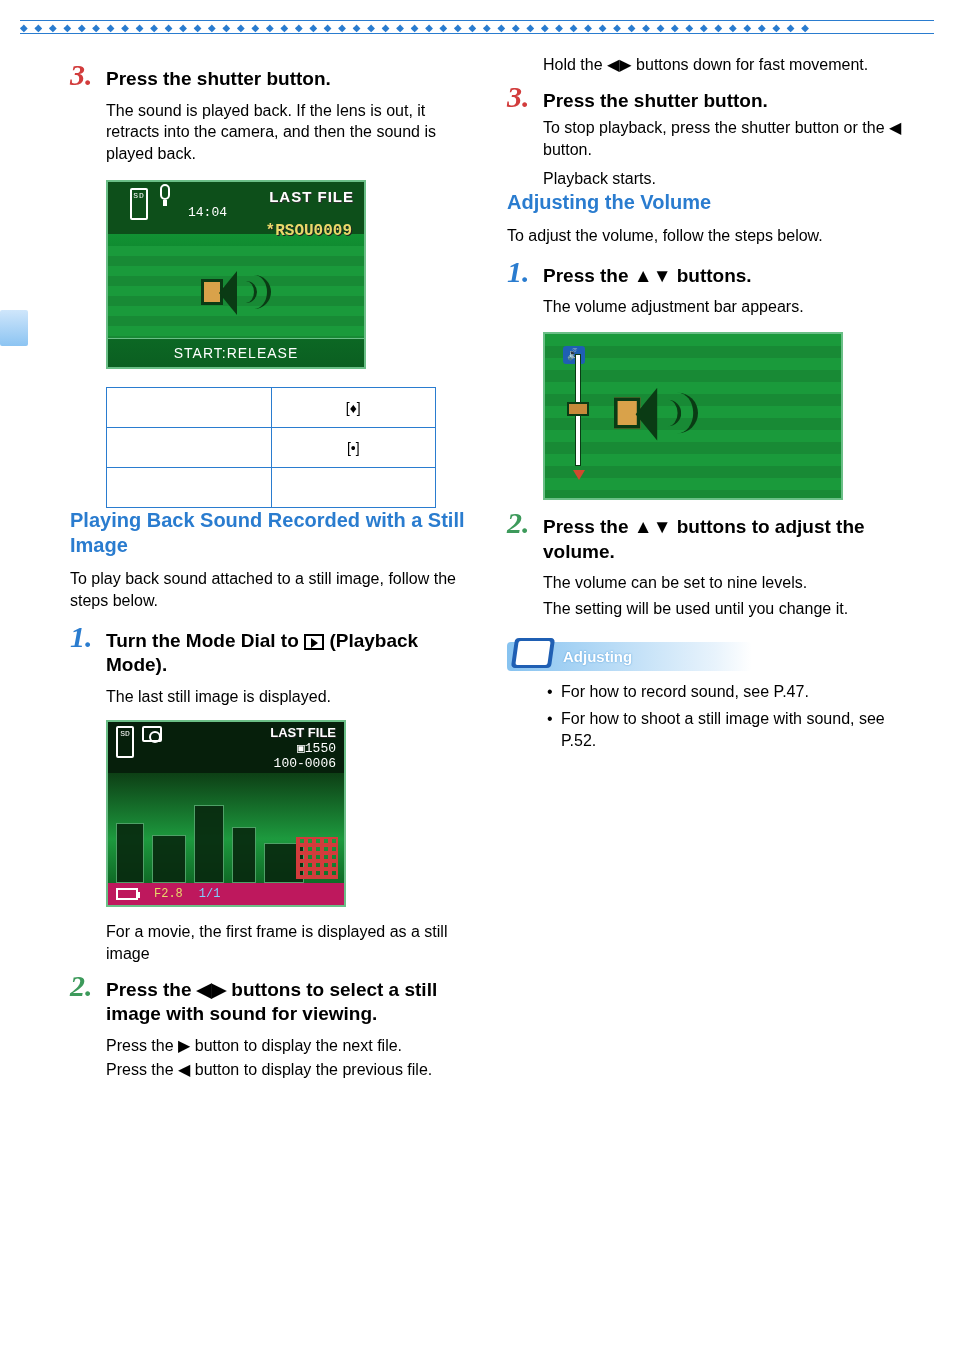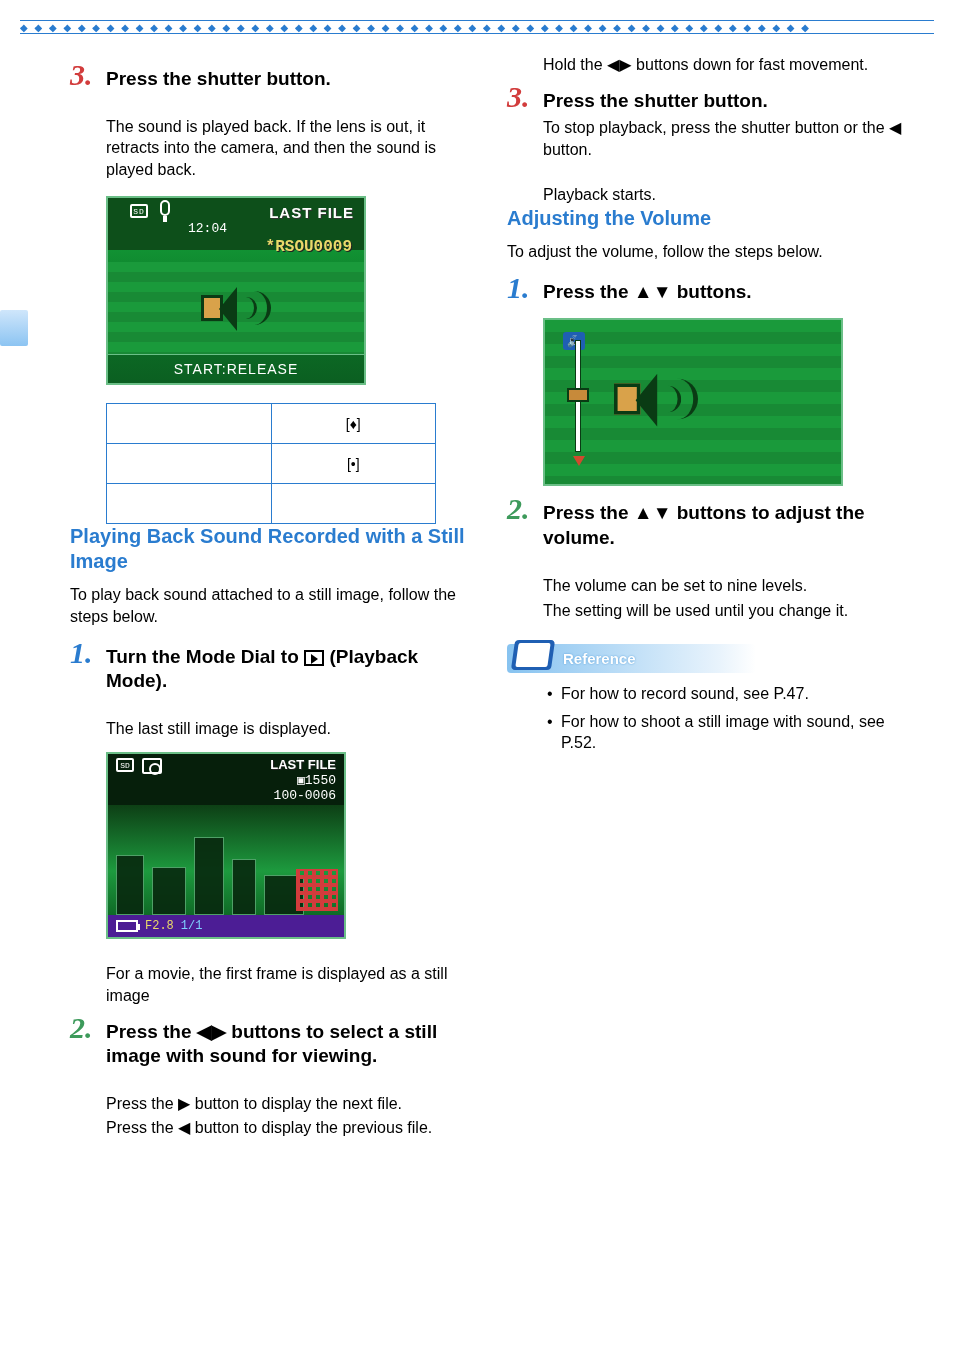--- a/index.html
+++ b/index.html
@@ -63,21 +63,21 @@
   .step-num.green { color: #3d9a5b; }
   .step-title {
     font-weight: bold;
     font-size: 19px;
     line-height: 1.3;
   }
   .step-body {
     margin-left: 36px;
     font-size: 16px;
     line-height: 1.35;
-    margin-top: 24px;
+    margin-top: 8px;
   }
   .section-title {
     color: #2a7ccf;
     font-weight: bold;
     font-size: 20px;
     line-height: 1.25;
     margin-bottom: 10px;
   }
   .para {
     font-size: 16px;
@@ -139,21 +139,21 @@
     padding: 6px 10px;
     text-align:center;
     color:#fff;
     font-family: Arial,sans-serif;
     letter-spacing:1px;
     font-size:14px;
     border-top:1px solid #6bbf87;
   }
   .sd-icon {
     position:absolute; left:22px; top:6px;
-    width:18px;height:14px; border:2px solid #fff; border-radius:2px;
+    width:18px;height:32px; border:2px solid #fff; border-radius:2px;
     font-size:8px; line-height:12px; text-align:center;
   }
   .mic-icon {
     position:absolute; left:52px; top:2px;
     width:10px;height:16px; border:2px solid #fff; border-radius:5px;
   }
   .mic-stand { position:absolute; left:55px; top:18px; width:4px;height:6px; background:#fff; }
   
   table.info {
     border-collapse: collapse;
@@ -195,23 +195,23 @@
   .bld { position:absolute; bottom:0; background:rgba(8,40,14,.9); border:1px solid #4fa067;}
   .bld.b1{left:8px;width:28px;height:60px;}
   .bld.b2{left:44px;width:34px;height:48px;}
   .bld.b3{left:86px;width:30px;height:78px;}
   .bld.b4{left:124px;width:24px;height:56px;}
   .bld.b5{left:156px;width:40px;height:40px;}
   .pix { position:absolute; right:6px; bottom:4px; width:42px; height:42px;
          background: repeating-linear-gradient(0deg,#d23c3c 0,#d23c3c 4px, transparent 4px, transparent 8px),
                      repeating-linear-gradient(90deg,#d23c3c 0,#d23c3c 4px, transparent 4px, transparent 8px);}
   .still-bottom {
-    background:#4c1d95;
+    background:#be185d;
     padding:4px 8px;
-    display:flex; align-items:center; gap:7px;
+    display:flex; align-items:center; gap:16px;
     font-size:12px;
   }
   .batt { width:22px;height:12px;border:2px solid #fff; position:relative;}
   .batt::after{content:"";position:absolute;right:-4px;top:2px;width:3px;height:6px;background:#fff;}
   
   .vol-screen {
     width: 300px;
     margin: 14px 0 8px 36px;
     border: 2px solid #6bbf87;
     background: repeating-linear-gradient(180deg,#1a9a3b 0,#1a9a3b 12px,#188a35 12px,#188a35 24px);
@@ -292,21 +292,21 @@
     </div>
     <div class="step-body">The sound is played back. If the lens is out, it retracts into the camera, and then the sound is played back.</div>
 
     <div class="screen">
       <div class="screen-top">
         <span class="sd-icon">SD</span>
         <span class="mic-icon"></span>
         <span class="mic-stand"></span>
         <span class="lastfile">LAST FILE</span>
       </div>
-      <div class="time">12:04</div>
+      <div class="time">14:04</div>
       <div class="filename">*RSOU0009</div>
       <div class="screen-body">
         <span class="speaker-icon">
           <span class="speaker-box"></span>
           <span class="speaker-cone"></span>
           <span class="speaker-wave inner"></span>
           <span class="speaker-wave"></span>
         </span>
       </div>
       <div class="screen-bottom">START:RELEASE</div>
@@ -388,20 +388,21 @@
     <div class="step-body" style="margin-top:4px;">To stop playback, press the shutter button or the ◀ button.</div>
     <div class="step-body">Playback starts.</div>
 
     <div class="section-title">Adjusting the Volume</div>
     <div class="para">To adjust the volume, follow the steps below.</div>
 
     <div class="step-row">
       <div class="step-num">1.</div>
       <div class="step-title">Press the ▲▼ buttons.</div>
     </div>
+    <div class="step-body">The volume adjustment bar appears.</div>
 
     <div class="vol-screen">
       <div class="vol-bar-wrap">
         <span class="vol-spk-badge">🔊</span>
         <span class="vol-arrow up"></span>
         <span class="vol-track"></span>
         <span class="vol-handle"></span>
         <span class="vol-arrow down"></span>
       </div>
       <span class="speaker-icon" style="transform:scale(1.2);">
@@ -415,21 +416,21 @@
     <div class="step-row">
       <div class="step-num green">2.</div>
       <div class="step-title">Press the ▲▼ buttons to adjust the volume.</div>
     </div>
     <div class="step-body">The volume can be set to nine levels.</div>
     <div class="step-body" style="margin-top:4px;">The setting will be used until you change it.</div>
 
     <div class="reference-box">
       <div class="reference-head">
         <span class="book-icon"></span>
-        <span>Reference</span>
+        <span>Adjusting</span>
       </div>
       <ul class="ref-list">
         <li>For how to record sound, see P.47.</li>
         <li>For how to shoot a still image with sound, see P.52.</li>
       </ul>
     </div>
 
   </div>
 </div>
 

